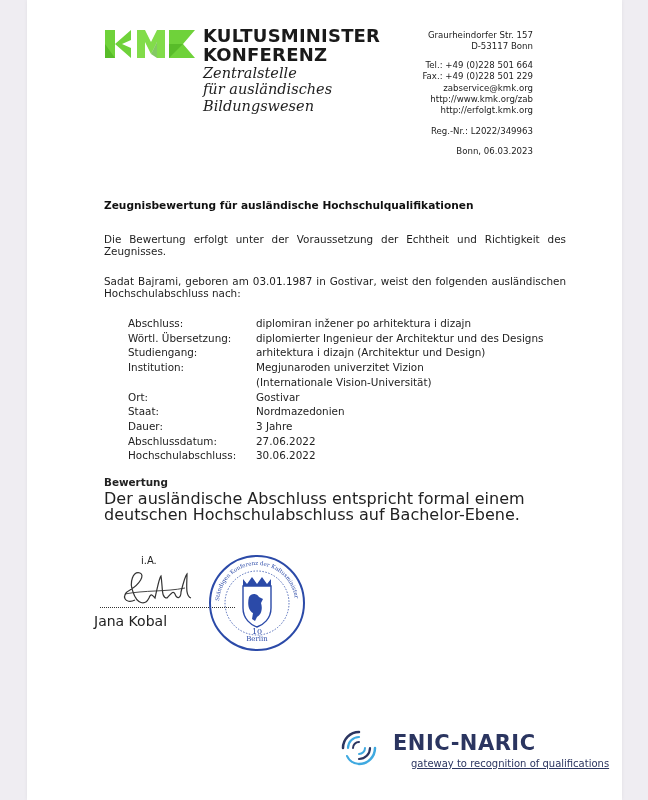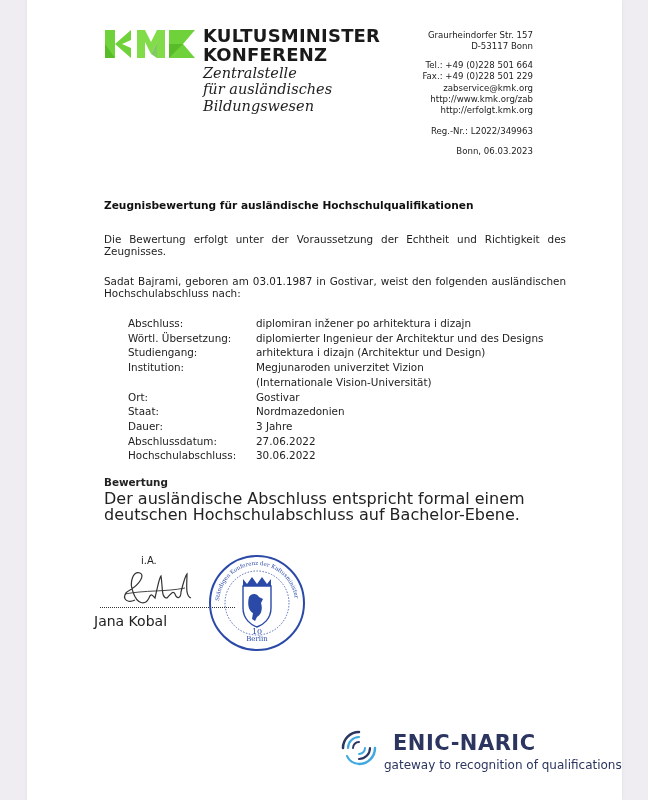--- a/index.html
+++ b/index.html
@@ -32,21 +32,21 @@
     .row .v { }
     .bew-h { position:absolute; left:77px; top:476px; font-weight:bold; font-size:10.4px; }
     .bew-t { position:absolute; left:77px; top:491px; width:462px; font-size:16px; line-height:16px; }
     .ia { position:absolute; left:78px; top:555px; font-size:10px;padding-left:36px; }
     .sig { position:absolute; left:88px; top:570px; width:90px; height:40px; }
     .dots { position:absolute; left:73px; top:607px; width:135px; border-top:1.5px dotted #333; }
     .signame { position:absolute; left:67px; top:613px; font-size:14px; }
     .stamp { position:absolute; left:180px; top:553px; width:100px; height:100px; }
     .enic-logo { position:absolute; left:312px; top:728px; width:40px; height:40px; }
     .enic-name { position:absolute; left:366px; top:731px; font-size:21px; font-weight:bold; color:#2b3560; letter-spacing:0.5px; font-family:"DejaVu Sans", sans-serif; }
-    .enic-tag { position:absolute; left:357px; top:758px; font-size:12px; color:#2b3560; }
+    .enic-tag { position:absolute; left:384px; top:758px; font-size:10px; color:#2b3560;text-decoration:underline; }
   </style>
 </head>
 <body>
 
 <div class="page">
 
   <svg class="logo" viewBox="0 0 90 28">
     <g fill="#6fd23a">
       <polygon points="0,0 10,0 10,28 0,28"></polygon>
       <polygon points="10,14 26,0 26,10 17,14 26,18 26,28"></polygon>

